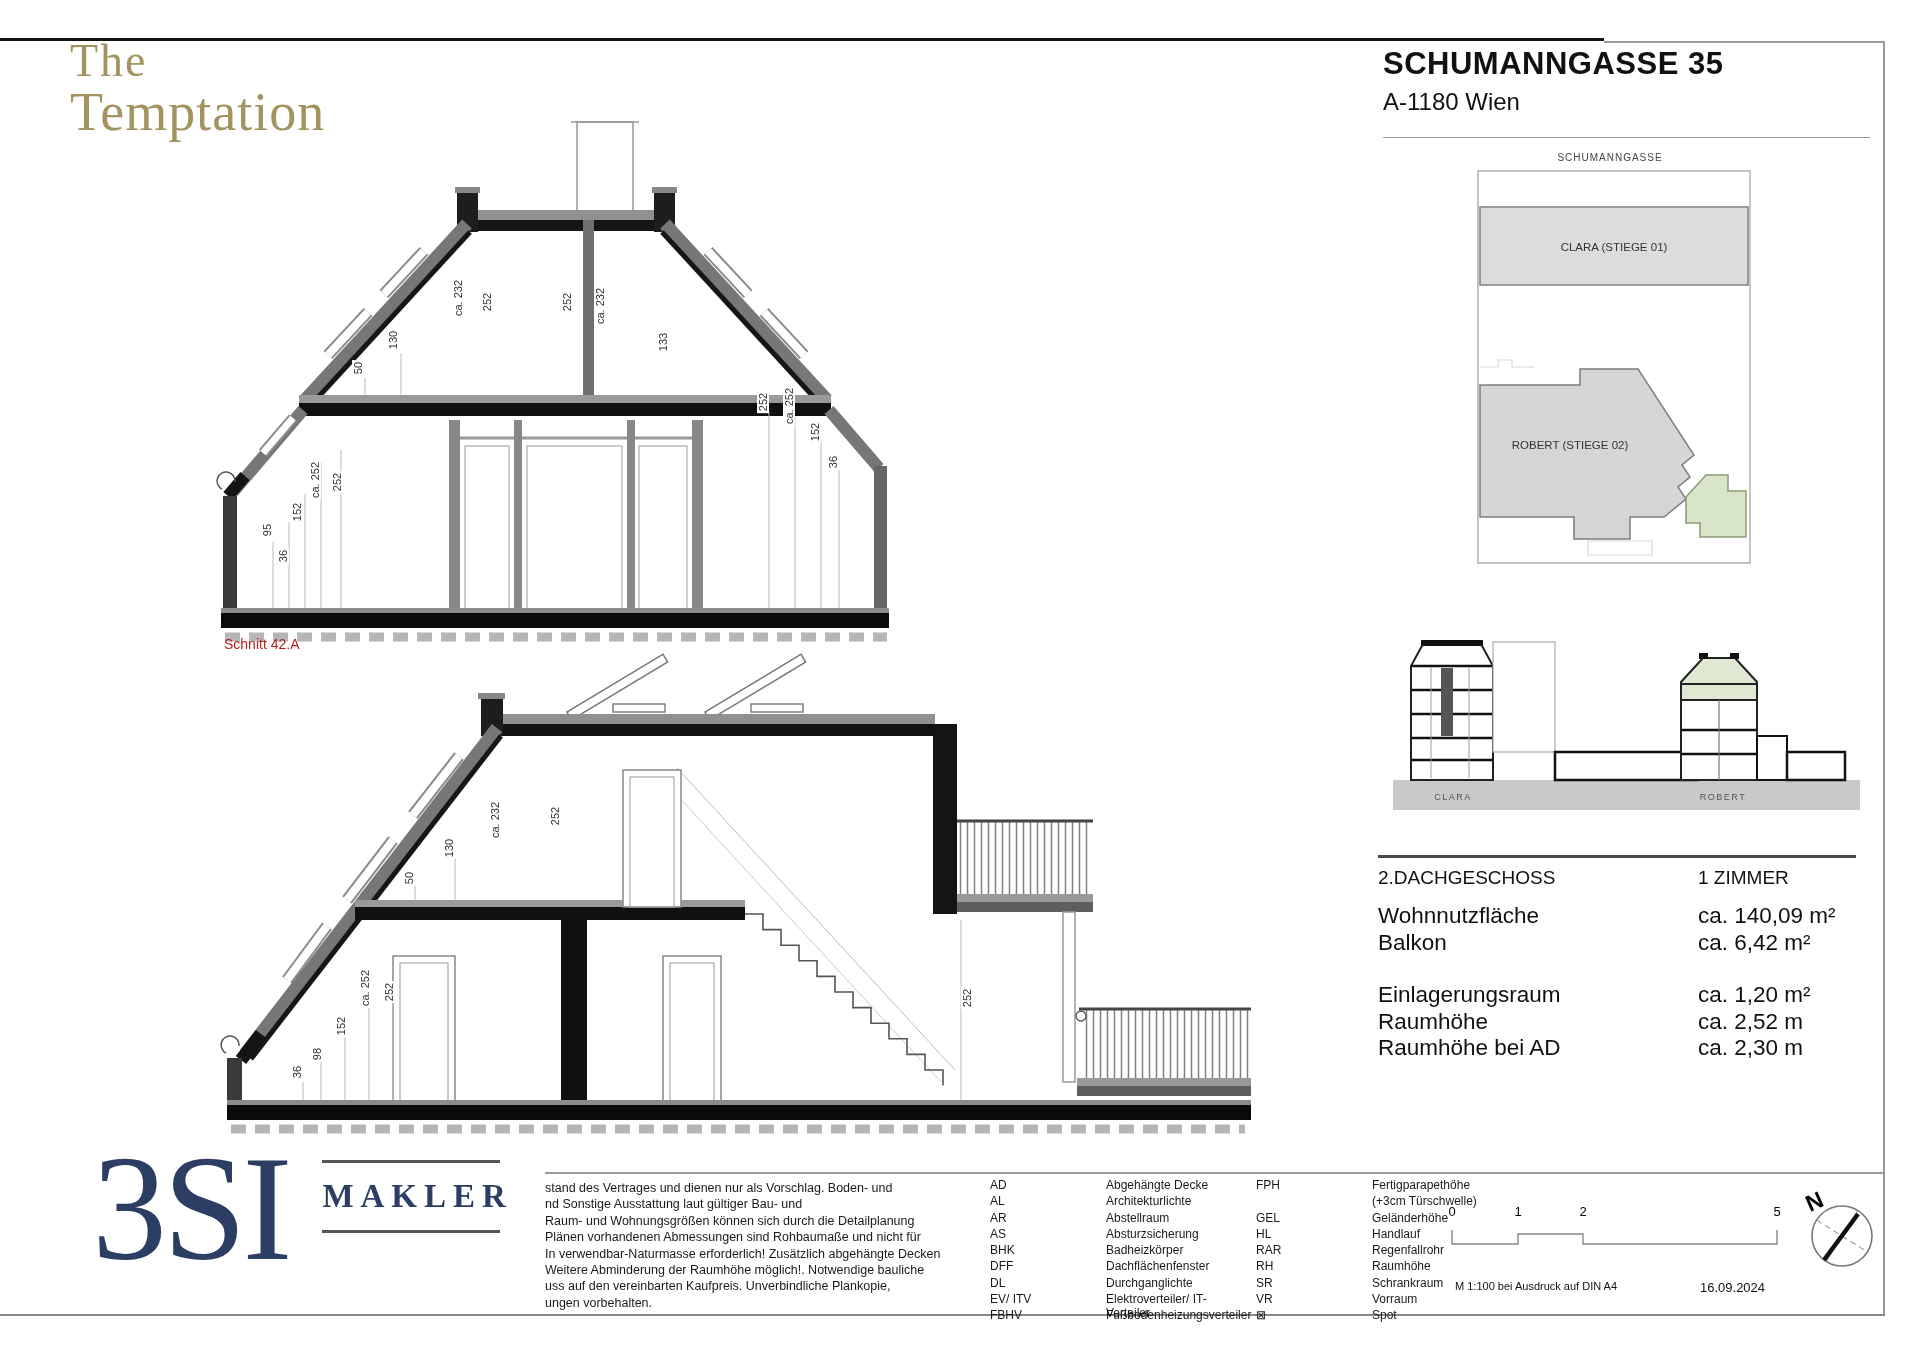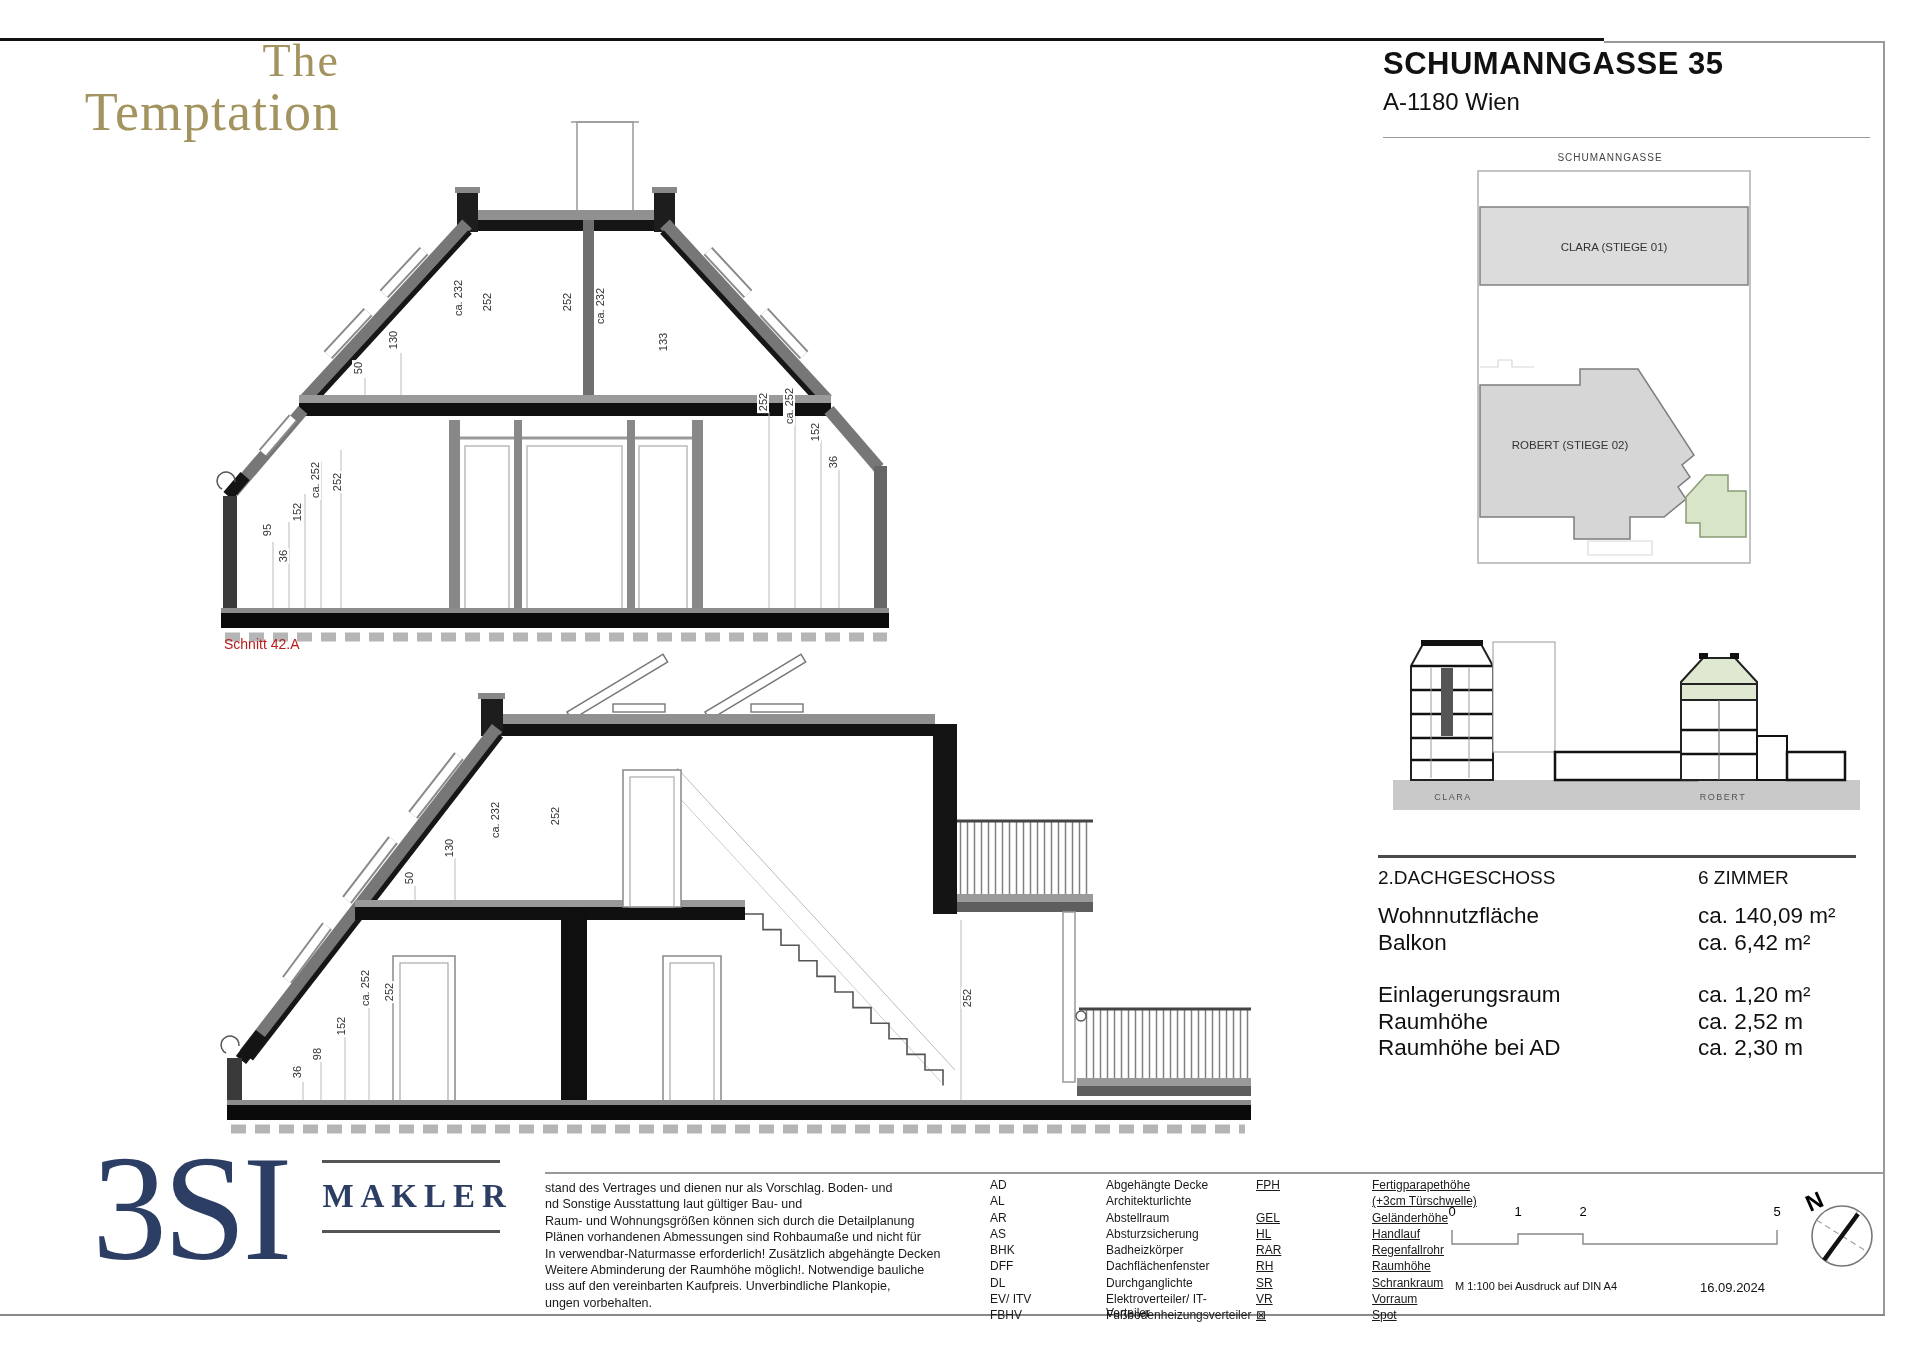--- a/index.html
+++ b/index.html
@@ -1,20 +1,20 @@
 <!DOCTYPE html>
 <html><head>
 <meta charset="utf-8">
 <style>
   html,body{margin:0;padding:0;background:#e8e8e8;}
   .sheet{position:relative;width:1920px;height:1356px;background:#ffffff;overflow:hidden;
          font-family:"Liberation Sans", sans-serif;color:#111;}
   .hline,.vline{position:absolute;background:#999;}
   
-  .brand{position:absolute;left:70px;top:38px;width:270px;text-align:right;
+  .brand{position:absolute;left:70px;top:38px;width:270px;text-align:left;
          font-family:"Liberation Serif", serif;color:#a3945f;line-height:1.02;}
   .brand .l1{font-size:46px;letter-spacing:2px;}
   .brand .l2{font-size:54px;letter-spacing:1px;}
   
   .rc-title{position:absolute;left:1383px;top:46px;font-size:31px;font-weight:700;letter-spacing:.5px;}
   .rc-sub{position:absolute;left:1383px;top:88px;font-size:24px;}
   
   .drawing{position:absolute;}
   .drawing svg{position:absolute;left:0;top:0;}
   .dims{position:absolute;left:0;top:0;width:100%;height:100%;}
@@ -27,21 +27,21 @@
   .d-rule{height:3px;background:#4a4a4a;margin:7px 0 9px;}
   .d-sub{position:relative;font-size:19px;font-weight:500;height:36px;}
   .d-row{position:relative;font-size:22.5px;height:26.5px;}
   .d-sub .val,.d-row .val{position:absolute;left:320px;}
   .d-row.gap{margin-top:26px;}
   
   .disclaimer{position:absolute;left:545px;top:1180px;width:436px;font-size:12.5px;
               line-height:16.4px;color:#1a1a1a;}
   .legend{position:absolute;top:1178px;font-size:12px;color:#1a1a1a;}
   .legend.lg1{left:990px;width:250px;}
-  .legend.lg2{left:1256px;width:250px;text-decoration:underline;}
+  .legend.lg2{left:1256px;width:250px;}
   .lg-row{display:flex;height:16.3px;gap:48px;}
   .lg-abbr{width:68px;flex:0 0 68px;}
   .scalebar{position:absolute;left:1445px;top:1200px;}
   .scalenote{position:absolute;left:1455px;top:1280px;font-size:11px;}
   .scaledate{position:absolute;left:1700px;top:1280px;font-size:13px;}
   .compass{position:absolute;left:1802px;top:1188px;}
   
   .logo{position:absolute;left:92px;top:1146px;display:flex;align-items:flex-start;
         font-family:"Liberation Serif", serif;color:#2c3e63;}
   .logo-big{font-size:150px;line-height:.83;letter-spacing:-4px;}
@@ -291,21 +291,21 @@
       <rect x="394" y="114" width="58" height="28" fill="#fff" stroke="#111" stroke-width="2.5"></rect>
       <text x="60" y="162" text-anchor="middle" class="t9">CLARA</text>
       <text x="330" y="162" text-anchor="middle" class="t9">ROBERT</text>
     </svg>
   </div>
 
   <div class="details">
     <div class="d-rule"></div>
     <div class="d-sub">
       <span>2.DACHGESCHOSS</span>
-      <span class="val">6 ZIMMER</span>
+      <span class="val">1 ZIMMER</span>
     </div>
     <div>
         <div class="d-row"><span>Wohnnutzfläche</span><span class="val">ca. 140,09 m²</span></div>
         <div class="d-row"><span>Balkon</span><span class="val">ca. 6,42 m²</span></div>
         <div class="d-row gap"><span>Einlagerungsraum</span><span class="val">ca. 1,20 m²</span></div>
         <div class="d-row"><span>Raumhöhe</span><span class="val">ca. 2,52 m</span></div>
         <div class="d-row"><span>Raumhöhe bei AD</span><span class="val">ca. 2,30 m</span></div>
       </div>
   </div>
 

